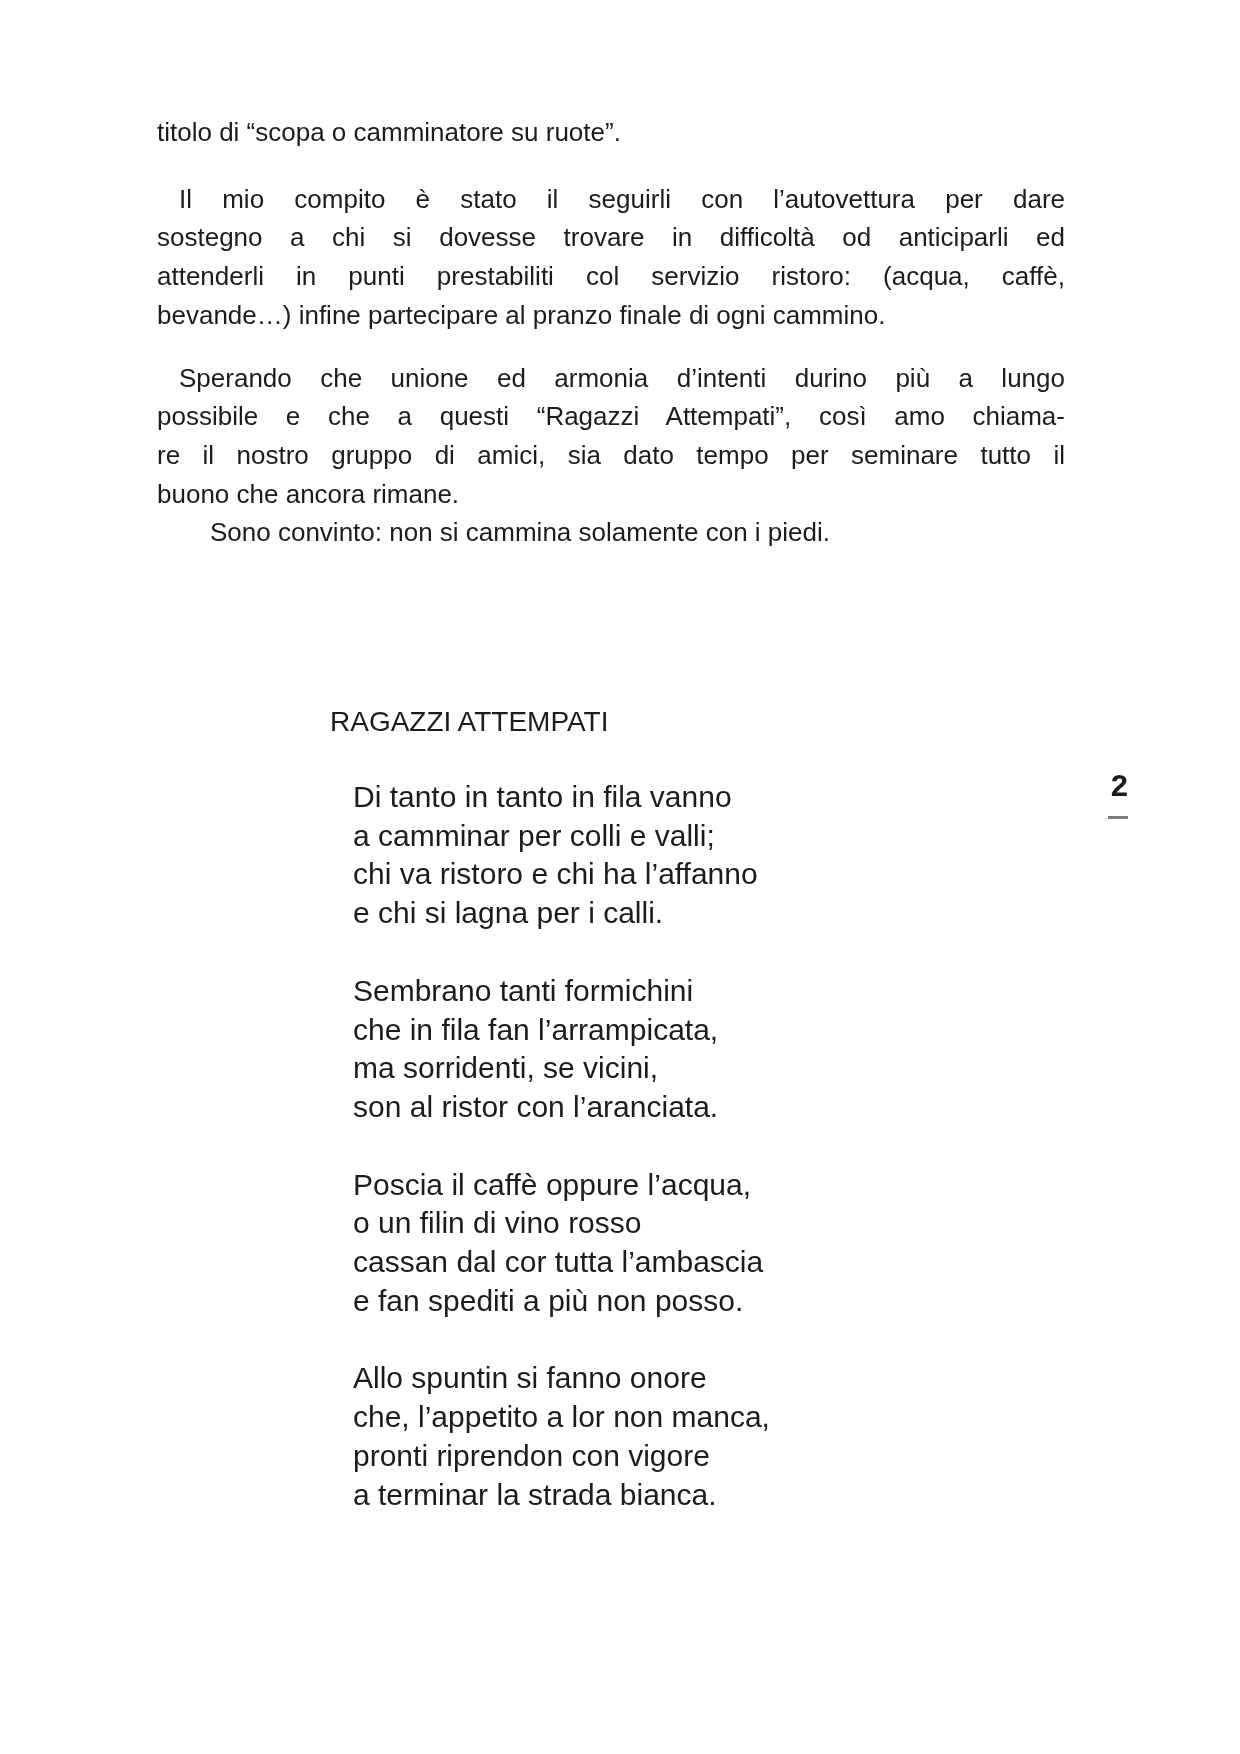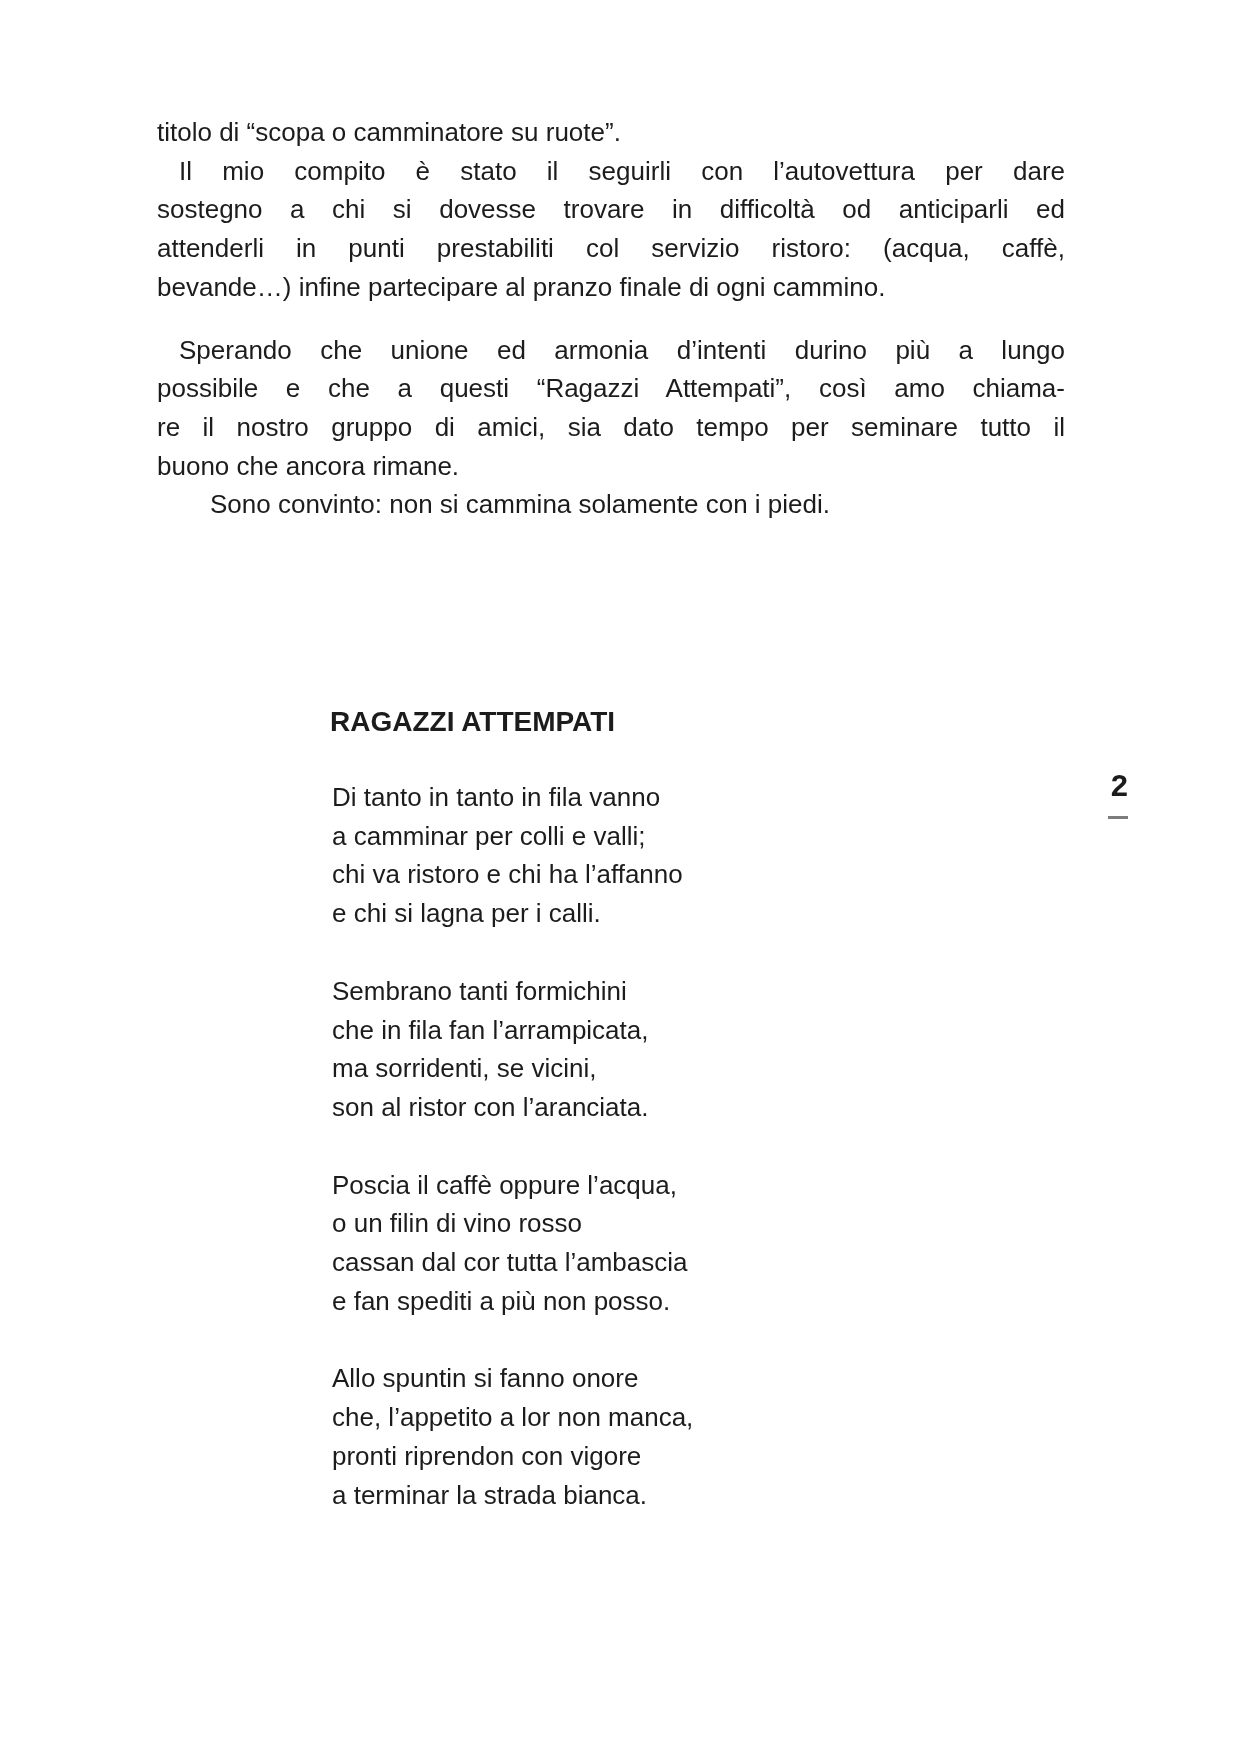--- a/index.html
+++ b/index.html
@@ -21,27 +21,27 @@
     font-size: 26px;
     line-height: 38.7px;
   }
   .prose .line { text-align: left; white-space: normal; }
   .prose .line.just { text-align: justify; text-align-last: justify; }
   .poem-title {
     position: absolute;
     left: 330px;
     top: 706px;
     font-size: 28px;
-    font-weight: bold;
+    font-weight: normal;
   }
   .poem {
     position: absolute;
-    left: 332px;
+    left: 353px;
     top: 778px;
-    font-size: 26px;
+    font-size: 30px;
     line-height: 38.7px;
   }
   .stanza { margin-bottom: 39px; }
   .pagenum {
     position: absolute;
     left: 1110px;
     top: 770px;
     font-size: 31px;
     font-weight: bold;
     line-height: 36px;
@@ -55,21 +55,21 @@
     height: 3px;
     background: var(--rule, #7d7d7d);
   }
 </style>
 </head>
 <body>
 
 <div class="page" style="--bg: #ffffff; --text: #1c1c1c; --rule: #7d7d7d;">
   <div class="prose" id="prose">
       <div class="line">titolo di “scopa o camminatore su ruote”.</div>
-      <div class="line just" style="padding-left: 22px;">Il mio compito è stato il seguirli con l’autovettura per dare</div>
+      <div class="line just" style="padding-left: 22px; margin-top: 28px;">Il mio compito è stato il seguirli con l’autovettura per dare</div>
       <div class="line just">sostegno a chi si dovesse trovare in difficoltà od anticiparli ed</div>
       <div class="line just">attenderli in punti prestabiliti col servizio ristoro: (acqua, caffè,</div>
       <div class="line">bevande…) infine partecipare al pranzo finale di ogni cammino.</div>
       <div class="line just" style="padding-left: 22px; margin-top: 24px;">Sperando che unione ed armonia d’intenti durino più a lungo</div>
       <div class="line just">possibile e che a questi “Ragazzi Attempati”, così amo chiama-</div>
       <div class="line just">re il nostro gruppo di amici, sia dato tempo per seminare tutto il</div>
       <div class="line">buono che ancora rimane.</div>
       <div class="line" style="padding-left: 53px;">Sono convinto: non si cammina solamente con i piedi.</div>
     </div>
 

